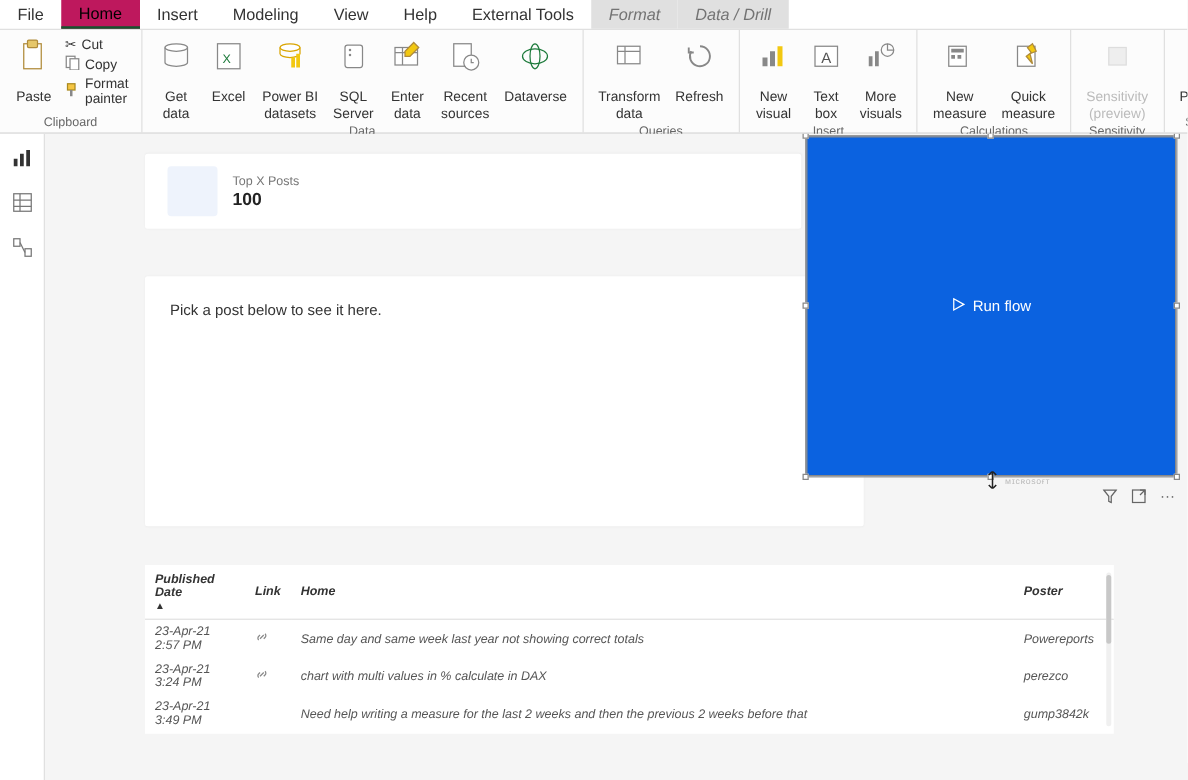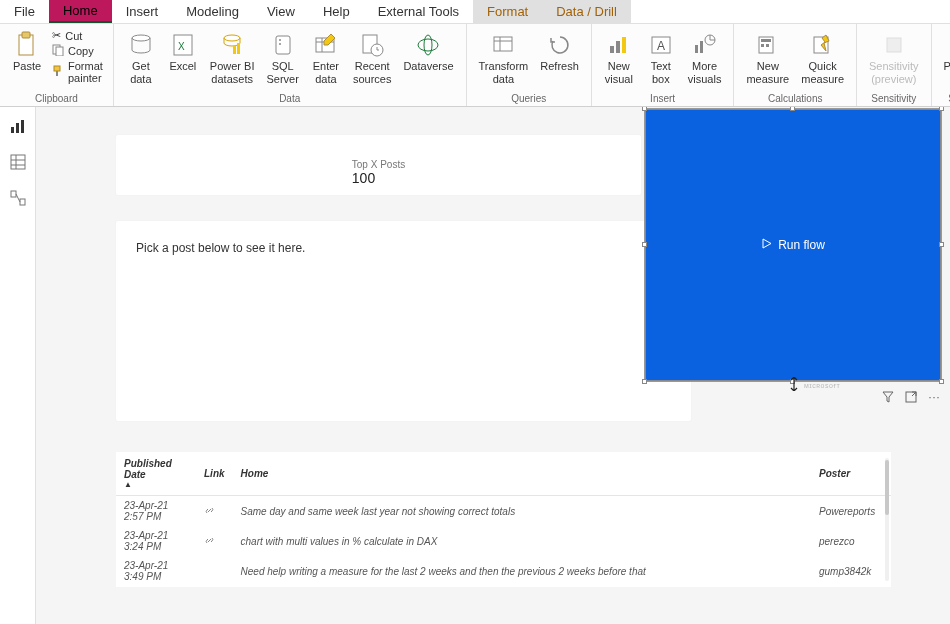--- a/index.html
+++ b/index.html
@@ -2,44 +2,44 @@
 <html><head>
   <meta charset="utf-8">
   <style>
     * { box-sizing: border-box; margin: 0; padding: 0; font-family: "Segoe UI", Arial, sans-serif; }
     body { width: 950px; height: 624px; font-size: 12px; background: #fff; overflow: hidden; position: relative; }
 
     
     .menu-bar { display: flex; height: 24px; border-bottom: 1px solid #e0e0e0; align-items: stretch; }
     .menu-item { padding: 4px 14px; font-size: 13px; color: #333; cursor: pointer; display: flex; align-items: center; }
     .menu-item.selected { color: #000; border-bottom: 2px solid #14532d; background: #be185d; }
-    .menu-item.format, .menu-item.datadrill { background: #e0e0e0; color: #a16207; }
+    .menu-item.format, .menu-item.datadrill { background: #e0e0e0; color: #737373; font-style: italic; }
 
     
     .ribbon { display: flex; height: 83px; border-bottom: 1px solid #d0d0d0; background: #fcfcfc; }
     .ribbon-group { display: flex; flex-direction: column; border-right: 1px solid #e0e0e0; padding: 0 6px; }
     .ribbon-group-body { flex: 1; display: flex; align-items: flex-start; padding-top: 4px; }
     .ribbon-group-label { text-align: center; font-size: 10px; color: #666; padding: 1px 0 2px; }
     .ribbon-btn { display: flex; flex-direction: column; align-items: center; padding: 2px 6px; cursor: pointer; }
     .ribbon-btn .icon { width: 30px; height: 30px; display: flex; align-items: center; justify-content: center; }
-    .ribbon-btn .label { font-size: 11px; color: #333; text-align: center; line-height: 1.15; margin-top: 0; }
+    .ribbon-btn .label { font-size: 11px; color: #333; text-align: center; line-height: 1.15; margin-top: 12px; }
     .ribbon-btn.disabled .label { color: #bbb; }
     .ribbon-mini { display: flex; align-items: center; gap: 4px; padding: 1px 0; font-size: 11px; color: #333; cursor: pointer; }
 
     
     .left-rail { position: absolute; left: 0; top: 107px; width: 36px; bottom: 0; border-right: 1px solid #e0e0e0; background: #fff; display: flex; flex-direction: column; align-items: center; padding-top: 8px; gap: 14px; }
     .rail-item { width: 22px; height: 22px; display: flex; align-items: center; justify-content: center; cursor: pointer; color: #666; }
     .rail-item.active { color: #000; }
 
     
     .canvas { position: absolute; left: 36px; top: 107px; right: 0; bottom: 0; background: #f5f5f5; overflow: hidden; }
     .card-top { position: absolute; background: #fff; border-radius: 2px; box-shadow: 0 0 2px rgba(0,0,0,.04); padding: 12px 18px; display: flex; gap: 12px; align-items: center; }
     .card-top .avatar { width: 40px; height: 40px; background: #eef3fc; border-radius: 3px; }
     .card-top .title { font-size: 10px; color: #777; }
-    .card-top .value { font-size: 14px; font-weight: 400; color: #222; }
+    .card-top .value { font-size: 14px; font-weight: 700; color: #222; }
 
     .pick-post { position: absolute; background: #fff; border-radius: 2px; box-shadow: 0 0 2px rgba(0,0,0,.04); padding: 20px; font-size: 12px; color: #333; }
 
     
     .run-flow { position: absolute; background: #0b62e0; border: 1px solid #888; display: flex; align-items: center; justify-content: center; color: #fff; font-size: 12px; }
     .run-flow .play { display: inline-flex; align-items: center; gap: 6px; }
     .selection-handles { position: absolute; border: 1px solid #999; pointer-events: none; }
     .handle { position: absolute; width: 5px; height: 5px; background: #fff; border: 1px solid #888; }
 
     .visual-actions { position: absolute; display: flex; gap: 9px; color: #666; }
@@ -336,21 +336,21 @@
       <svg width="18" height="18">
         <rect x="2" y="2" width="5" height="6" fill="none" stroke="#777"></rect>
         <rect x="11" y="10" width="5" height="6" fill="none" stroke="#777"></rect>
         <line x1="7" y1="5" x2="11" y2="13" stroke="#777"></line>
       </svg>
     </div>
 </div>
 
 <div class="canvas">
 
-  <div class="card-top" style="left:80px; top:28px; width:525px; height:60px;flex-direction:column;">
+  <div class="card-top" style="left:80px; top:16px; width:525px; height:60px;">
     <div class="avatar"></div>
     <div>
       <div class="title">Top X Posts</div>
       <div class="value">100</div>
     </div>
   </div>
 
   <div class="pick-post" style="left:80px; top:114px; width:575px; height:200px;">
     <span>Pick a post below to see it here.</span>
   </div>

